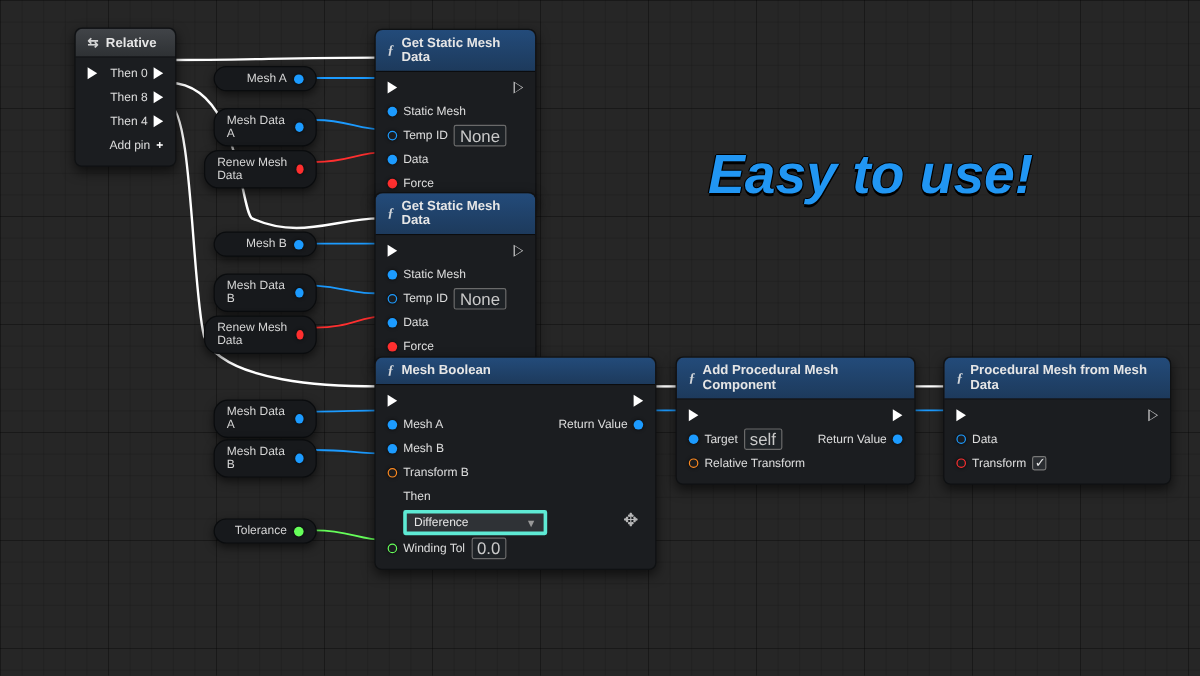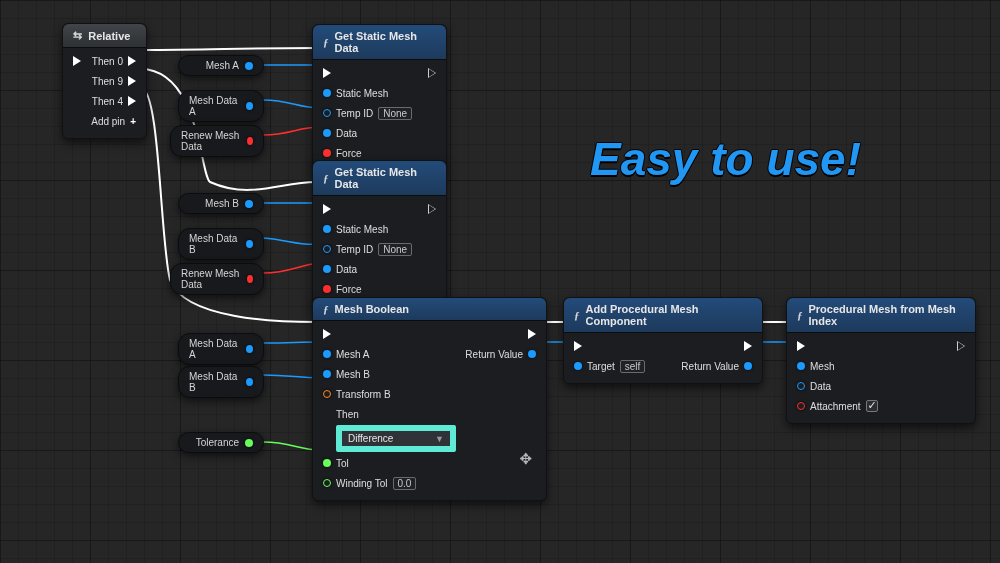--- a/index.html
+++ b/index.html
@@ -44,22 +44,22 @@
 .exec.hollow{border-left-color:transparent;position:relative}
 .exec.hollow::before{content:"";position:absolute;left:-8px;top:-5px;width:0;height:0;border-top:5px solid transparent;border-bottom:5px solid transparent;border-left:8px solid #cfcfcf;}
 .exec.hollow::after{content:"";position:absolute;left:-7px;top:-4px;width:0;height:0;border-top:4px solid transparent;border-bottom:4px solid transparent;border-left:6px solid #1b1d20;}
 .plus{color:#fff;font-weight:bold;}
 .pill{
   position:absolute;background:#17191c;border:1px solid #0a0c0e;border-radius:12px;
   padding:4px 10px 4px 10px;font-size:10px;box-shadow:0 3px 8px rgba(0,0,0,.6);color:#d5d5d5;
   display:flex;align-items:center;justify-content:flex-end;gap:6px;width:86px;
 }
 .ilabel{opacity:.95;}
-.boxinput{display:inline-block;border:1px solid #6a6a6a;padding:0 4px;font-size:10px;background:#1e2226;border-radius:2px;color:#c9c9c9;}
-.select{background:#2f3236;border:6px solid #5eead4;padding:2px 6px;font-size:10px;width:120px;display:flex;justify-content:space-between;align-items:center;border-radius:2px;}
+.boxinput{display:inline-block;border:1px solid #6a6a6a;padding:0 4px;font-size:14px;background:#1e2226;border-radius:2px;color:#c9c9c9;}
+.select{background:#2f3236;border:3px solid #5eead4;padding:2px 6px;font-size:10px;width:120px;display:flex;justify-content:space-between;align-items:center;border-radius:2px;}
 .chev{font-size:9px;color:#999;}
 .chk{display:inline-block;width:12px;height:12px;border:1px solid #777;border-radius:2px;background:#2a2d31;position:relative;}
 .chk.on::after{content:"✓";position:absolute;left:1px;top:-2px;font-size:11px;color:#e6e6e6;}
 .title-text{
   position:absolute;font-size:46px;font-weight:bold;font-style:italic;
   color:#2196f3;text-shadow:0 2px 0 #000, 1px 0 0 #000, -1px 0 0 #000, 0 -1px 0 #000;
 }
 .ico-f{font-style:italic;font-family:serif;opacity:.9;}
 .ico-seq{font-size:11px;opacity:.9;}
 .move-ico{position:absolute;color:#d3d3d3;opacity:.85;font-size:15px;}
@@ -79,37 +79,37 @@
   <path d="M263 273 C290 273 298 265 320 263" stroke="#ff2f2f" stroke-width="1.5" fill="none"></path>
   <path d="M263 343 C290 343 298 342 320 342" stroke="#1c9bff" stroke-width="1.5" fill="none"></path>
   <path d="M263 375 C290 375 298 378 320 378" stroke="#1c9bff" stroke-width="1.5" fill="none"></path>
   <path d="M263 442 C290 442 300 450 320 450" stroke="#66ff5a" stroke-width="1.5" fill="none"></path>
   <path d="M545 322 C560 322 558 322 567 322" stroke="#fff" stroke-width="2" fill="none"></path>
   <path d="M545 342 C560 342 558 342 567 342" stroke="#1c9bff" stroke-width="1.5" fill="none"></path>
   <path d="M760 322 C780 322 778 322 790 322" stroke="#fff" stroke-width="2" fill="none"></path>
   <path d="M760 342 C780 342 778 342 790 342" stroke="#1c9bff" stroke-width="1.5" fill="none"></path>
 </svg>
 
-<div class="title-text" style="left:590px;top:132px">Easy to use!</div>
+<div class="title-text" style="left:590px;top:118px">Easy to use!</div>
 
 <div class="node seq" style="left:62px;top:23px;width:85px">
   <div class="hdr">
       <span class="ico-seq">⇆</span>
       <span>Relative</span>
     </div>
   <div class="body">
     <div class="row">
         <span class="exec"></span>
         <span class="grow"></span>
         <span class="ilabel">Then 0</span>
         <span class="exec"></span>
       </div>
     <div class="row">
         <span class="grow"></span>
-        <span class="ilabel">Then 9</span>
+        <span class="ilabel">Then 8</span>
         <span class="exec"></span>
       </div>
     <div class="row">
         <span class="grow"></span>
         <span class="ilabel">Then 4</span>
         <span class="exec"></span>
       </div>
     <div class="row">
         <span class="grow"></span>
         <span class="ilabel">Add pin</span>
@@ -211,24 +211,20 @@
         <span class="ilabel">Then</span>
       </div>
     <div class="row">
         <span style="width:8px"></span>
         <div class="select">
           <span>Difference</span>
           <span class="chev">▼</span>
         </div>
       </div>
     <div class="row">
-        <span class="pin grn"></span>
-        <span class="ilabel">Tol</span>
-      </div>
-    <div class="row">
         <span class="pin hollow grn"></span>
         <span class="ilabel">Winding Tol</span>
         <span class="boxinput">0.0</span>
       </div>
   </div>
   <div class="move-ico" style="right:14px;bottom:32px">✥</div>
 </div>
 
 <div class="node" style="left:563px;top:297px;width:200px">
   <div class="hdr">
@@ -242,45 +238,45 @@
         <span class="exec"></span>
       </div>
     <div class="row">
         <span class="pin blue"></span>
         <span class="ilabel">Target</span>
         <span class="boxinput">self</span>
         <span class="grow"></span>
         <span class="ilabel">Return Value</span>
         <span class="pin blue"></span>
       </div>
+    <div class="row">
+        <span class="pin hollow orng"></span>
+        <span class="ilabel">Relative Transform</span>
+      </div>
   </div>
 </div>
 
 <div class="node" style="left:786px;top:297px;width:190px">
   <div class="hdr">
       <span class="ico-f">ƒ</span>
-      <span>Procedural Mesh from Mesh Index</span>
+      <span>Procedural Mesh from Mesh Data</span>
     </div>
   <div class="body">
     <div class="row">
         <span class="exec"></span>
         <span class="grow"></span>
         <span class="exec hollow"></span>
-      </div>
-    <div class="row">
-        <span class="pin blue"></span>
-        <span class="ilabel">Mesh</span>
       </div>
     <div class="row">
         <span class="pin hollow blue"></span>
         <span class="ilabel">Data</span>
       </div>
     <div class="row">
         <span class="pin hollow red"></span>
-        <span class="ilabel">Attachment</span>
+        <span class="ilabel">Transform</span>
         <span class="chk on"></span>
       </div>
   </div>
 </div>
 
 <div class="pill" style="left:178px;top:55px">
     <span>Mesh A</span>
     <span class="pin blue"></span>
   </div>
 <div class="pill" style="left:178px;top:90px">

